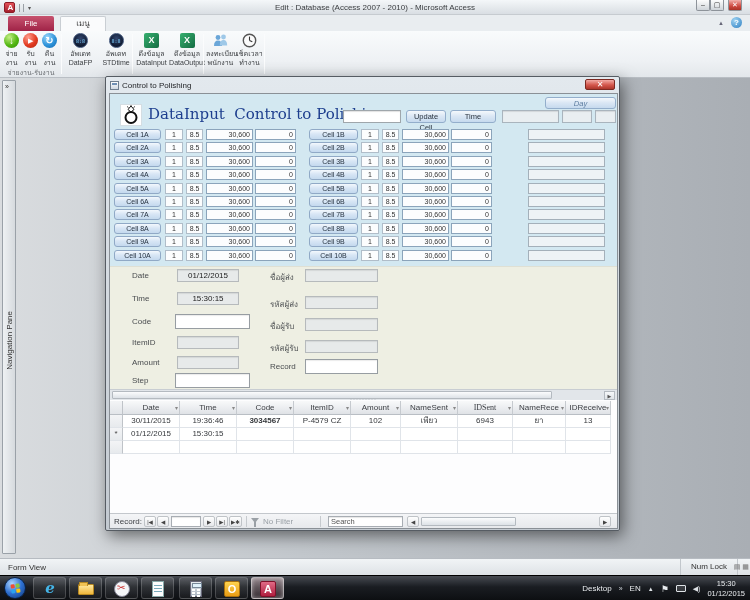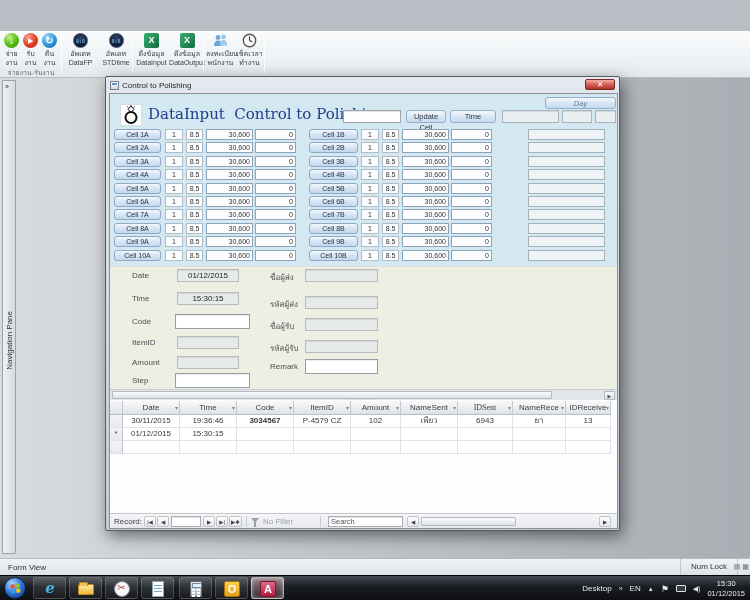--- a/index.html
+++ b/index.html
@@ -139,21 +139,37 @@
 #tray .flagic{font-size:9px;color:#e8ebee;}
 #tray .mon{width:10px;height:7px;border:1px solid #dfe3e7;border-radius:1px;background:rgba(255,255,255,.15);}
 #tray .spk{font-size:7px;color:#dfe3e7;}
 #clock{text-align:center;font-size:7.5px;line-height:1.3;padding-right:3px;}
 </style>
 </head>
 <body>
 
 <div id="app">
 
-
+  <div id="titlebar">
+    <div id="app-icon"></div>
+    <div class="qat-bar" style="left:19px"></div>
+    <div class="qat-bar" style="left:23px"></div>
+    <div id="qat-caret">▾</div>
+    <div id="win-title">Edit : Database (Access 2007 - 2010)  -  Microsoft Access</div>
+    <div class="winbtn" id="btn-min">–</div>
+    <div class="winbtn" id="btn-max">▢</div>
+    <div class="winbtn" id="btn-close">✕</div>
+  </div>
+
+  <div id="tabrow">
+    <div id="tab-file">File</div>
+    <div id="tab-menu">เมนู</div>
+    <div id="rib-caret">▲</div>
+    <div id="help-icon">?</div>
+  </div>
 
   <div id="ribbon">
     <div id="rib-group1">จ่ายงาน-รับงาน</div>
   <div class="rbn-btn" style="left: 2px; width: 19px;">
         <div class="ric ic-green"></div>
         <div class="rl">จ่าย</div>
         <div class="rl">งาน</div>
       </div>
       <div class="rbn-btn" style="left: 21px; width: 19px;">
         <div class="ric ic-red"></div>
@@ -393,21 +409,21 @@
         <div class="dfield editable" style="left:65px;top:279px;width:75px"></div>
 
         <div class="dlabel" style="left:160px;top:177px">ชื่อผู้ส่ง</div>
         <div class="dfield" style="left:195px;top:175px;width:73px"></div>
         <div class="dlabel" style="left:160px;top:204px">รหัสผู้ส่ง</div>
         <div class="dfield" style="left:195px;top:202px;width:73px"></div>
         <div class="dlabel" style="left:160px;top:226px">ชื่อผู้รับ</div>
         <div class="dfield" style="left:195px;top:224px;width:73px"></div>
         <div class="dlabel" style="left:160px;top:248px">รหัสผู้รับ</div>
         <div class="dfield" style="left:195px;top:246px;width:73px"></div>
-        <div class="dlabel" style="left:160px;top:268px">Remark</div>
+        <div class="dlabel" style="left:160px;top:268px">Record</div>
         <div class="dfield editable" style="left:195px;top:265px;width:73px"></div>
 
 
         <div class="hstrip">
           <div class="hthumb" style="left:2px;top:1px;width:440px;height:8px"></div>
           <div class="harrow" style="right:2px;top:1px">▶</div>
         </div>
 
         <div id="split-dots">·········</div>
         <div id="table-header">

